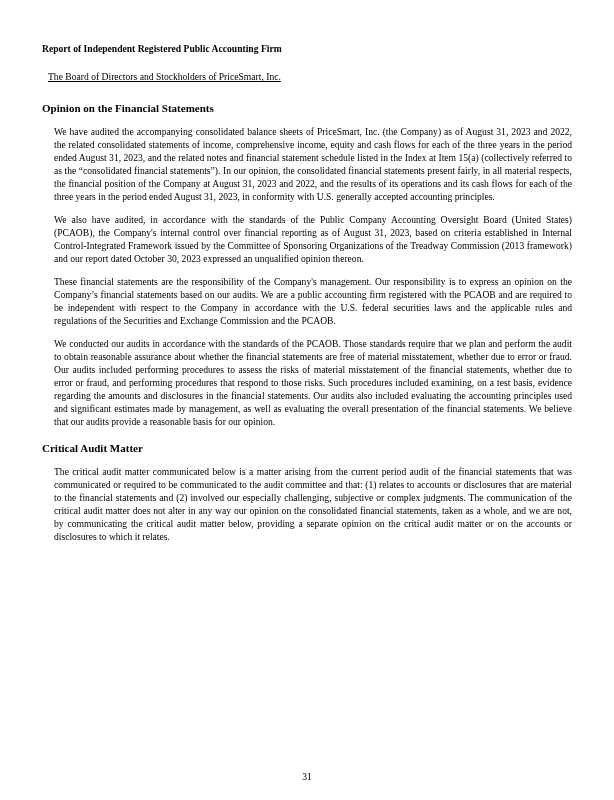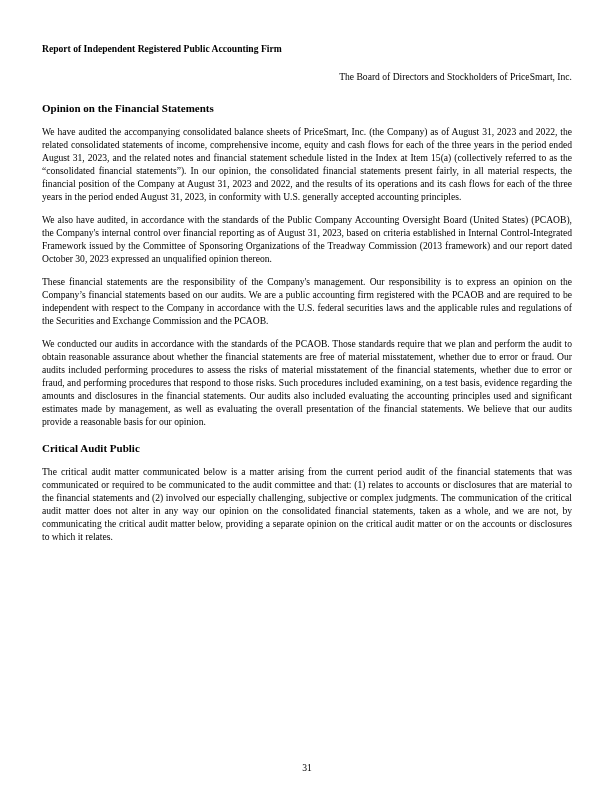--- a/index.html
+++ b/index.html
@@ -26,35 +26,36 @@
     text-align: justify;
   }
   .title {
     font-weight: bold;
     font-size: 9.6px;
     margin: 0 0 15px 0;
     text-align: left;
   }
   .addressee {
     margin: 0 0 19px 6px;
-    text-align: right;
+    text-align: left;
+    text-decoration: underline;
   }
   .heading {
     font-weight: bold;
     font-size: 11px;
     margin: 14px 0 10px 0;
     text-align: left;
   }
   .para {
-    margin: 0 0 10px 0;
+    margin: 0 0 10px 12px;
     text-align: justify;
   }
   .page-number {
     position: absolute;
-    bottom: 26px;
+    bottom: 17px;
     left: 0;
     width: 100%;
     text-align: center;
     font-size: 9.6px;
   }
 </style>
 </head>
 <body>
 
 <div class="page">
@@ -68,20 +69,20 @@
 
     <p class="para">We have audited the accompanying consolidated balance sheets of PriceSmart, Inc. (the Company) as of August 31, 2023 and 2022, the related consolidated statements of income, comprehensive income, equity and cash flows for each of the three years in the period ended August 31, 2023, and the related notes and financial statement schedule listed in the Index at Item 15(a) (collectively referred to as the “consolidated financial statements”). In our opinion, the consolidated financial statements present fairly, in all material respects, the financial position of the Company at August 31, 2023 and 2022, and the results of its operations and its cash flows for each of the three years in the period ended August 31, 2023, in conformity with U.S. generally accepted accounting principles.</p>
 
     <p class="para">We also have audited, in accordance with the standards of the Public Company Accounting Oversight Board (United States) (PCAOB), the Company's internal control over financial reporting as of August 31, 2023, based on criteria established in Internal Control-Integrated Framework issued by the Committee of Sponsoring Organizations of the Treadway Commission (2013 framework) and our report dated October 30, 2023 expressed an unqualified opinion thereon.</p>
 
 
     <p class="para">These financial statements are the responsibility of the Company's management. Our responsibility is to express an opinion on the Company’s financial statements based on our audits. We are a public accounting firm registered with the PCAOB and are required to be independent with respect to the Company in accordance with the U.S. federal securities laws and the applicable rules and regulations of the Securities and Exchange Commission and the PCAOB.</p>
 
     <p class="para">We conducted our audits in accordance with the standards of the PCAOB. Those standards require that we plan and perform the audit to obtain reasonable assurance about whether the financial statements are free of material misstatement, whether due to error or fraud. Our audits included performing procedures to assess the risks of material misstatement of the financial statements, whether due to error or fraud, and performing procedures that respond to those risks. Such procedures included examining, on a test basis, evidence regarding the amounts and disclosures in the financial statements. Our audits also included evaluating the accounting principles used and significant estimates made by management, as well as evaluating the overall presentation of the financial statements. We believe that our audits provide a reasonable basis for our opinion.</p>
 
-    <div class="heading">Critical Audit Public</div>
+    <div class="heading">Critical Audit Matter</div>
 
     <p class="para">The critical audit matter communicated below is a matter arising from the current period audit of the financial statements that was communicated or required to be communicated to the audit committee and that: (1) relates to accounts or disclosures that are material to the financial statements and (2) involved our especially challenging, subjective or complex judgments. The communication of the critical audit matter does not alter in any way our opinion on the consolidated financial statements, taken as a whole, and we are not, by communicating the critical audit matter below, providing a separate opinion on the critical audit matter or on the accounts or disclosures to which it relates.</p>
 
   </div>
 
   <div class="page-number">31</div>
 </div>
 
 </body></html>

